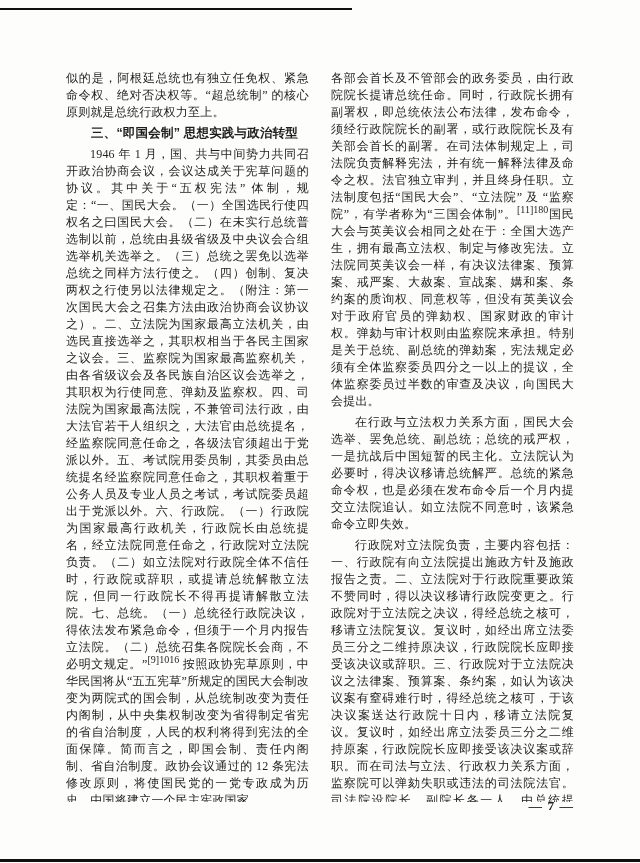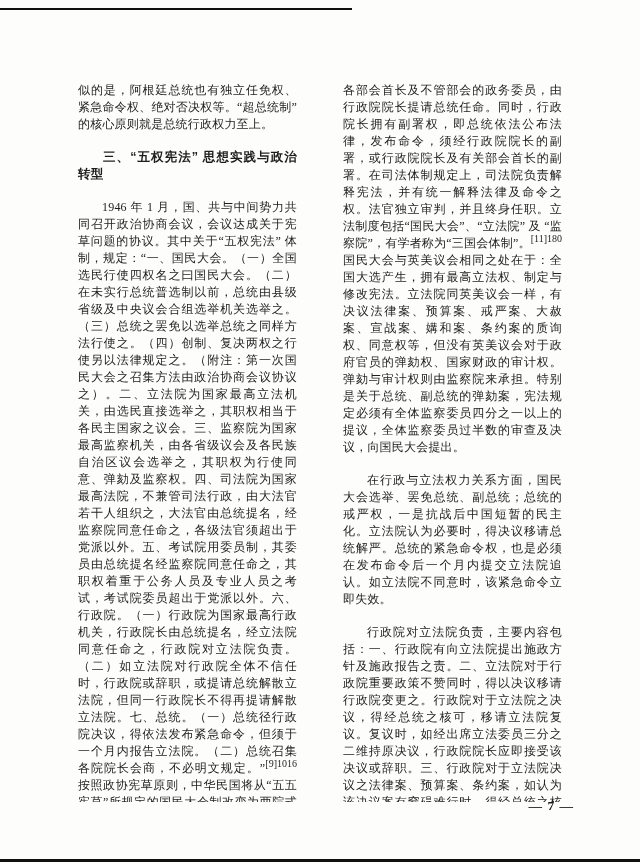--- a/index.html
+++ b/index.html
@@ -30,21 +30,21 @@
     width: 516px;
     display: flex;
     gap: 14px;
   }
   .column {
     width: 251px;
     height: 736px;
     overflow: hidden;
   }
   .para {
-    margin: 16px;
+    margin: 4px;
     font-size: 12px;
     line-height: 17px;
     text-align: justify;
     letter-spacing: 0.2px;
   }
   .indent { text-indent: 2em; }
   .heading {
     font-family: "Liberation Sans", "DejaVu Sans", sans-serif;
     font-weight: 700;
     font-size: 12.5px;
@@ -69,21 +69,21 @@
   }
 </style>
 </head>
 <body>
 
 <div class="scan-edge-top"></div>
 
 <div class="content">
   <div class="column">
       <p class="para">似的是，阿根廷总统也有独立任免权、紧急命令权、绝对否决权等。“超总统制” 的核心原则就是总统行政权力至上。</p>
-      <p class="para heading indent">三、“五权宪法” 思想实践与政治转型</p>
+      <p class="para heading indent">三、“即国会制” 思想实践与政治转型</p>
       <p class="para indent">1946 年 1 月，国、共与中间势力共同召开政治协商会议，会议达成关于宪草问题的协议。其中关于“五权宪法” 体制，规定：“一、国民大会。（一）全国选民行使四权名之曰国民大会。（二）在未实行总统普选制以前，总统由县级省级及中央议会合组选举机关选举之。（三）总统之罢免以选举总统之同样方法行使之。（四）创制、复决两权之行使另以法律规定之。（附注：第一次国民大会之召集方法由政治协商会议协议之）。二、立法院为国家最高立法机关，由选民直接选举之，其职权相当于各民主国家之议会。三、监察院为国家最高监察机关，由各省级议会及各民族自治区议会选举之，其职权为行使同意、弹劾及监察权。四、司法院为国家最高法院，不兼管司法行政，由大法官若干人组织之，大法官由总统提名，经监察院同意任命之，各级法官须超出于党派以外。五、考试院用委员制，其委员由总统提名经监察院同意任命之，其职权着重于公务人员及专业人员之考试，考试院委员超出于党派以外。六、行政院。（一）行政院为国家最高行政机关，行政院长由总统提名，经立法院同意任命之，行政院对立法院负责。（二）如立法院对行政院全体不信任时，行政院或辞职，或提请总统解散立法院，但同一行政院长不得再提请解散立法院。七、总统。（一）总统径行政院决议，得依法发布紧急命令，但须于一个月内报告立法院。（二）总统召集各院院长会商，不必明文规定。”<sup>[9]1016</sup> 按照政协宪草原则，中华民国将从“五五宪草”所规定的国民大会制改变为两院式的国会制，从总统制改变为责任内阁制，从中央集权制改变为省得制定省宪的省自治制度，人民的权利将得到宪法的全面保障。简而言之，即国会制、责任内阁制、省自治制度。政协会议通过的 12 条宪法修改原则，将使国民党的一党专政成为历史，中国将建立一个民主宪政国家。</p>
     </div>
   <div class="column">
       <p class="para">各部会首长及不管部会的政务委员，由行政院院长提请总统任命。同时，行政院长拥有副署权，即总统依法公布法律，发布命令，须经行政院院长的副署，或行政院院长及有关部会首长的副署。在司法体制规定上，司法院负责解释宪法，并有统一解释法律及命令之权。法官独立审判，并且终身任职。立法制度包括“国民大会”、“立法院” 及 “监察院”，有学者称为“三国会体制”。<sup>[11]180</sup>国民大会与英美议会相同之处在于：全国大选产生，拥有最高立法权、制定与修改宪法。立法院同英美议会一样，有决议法律案、预算案、戒严案、大赦案、宣战案、媾和案、条约案的质询权、同意权等，但没有英美议会对于政府官员的弹劾权、国家财政的审计权。弹劾与审计权则由监察院来承担。特别是关于总统、副总统的弹劾案，宪法规定必须有全体监察委员四分之一以上的提议，全体监察委员过半数的审查及决议，向国民大会提出。</p>
       <p class="para indent">在行政与立法权力关系方面，国民大会选举、罢免总统、副总统；总统的戒严权，一是抗战后中国短暂的民主化。立法院认为必要时，得决议移请总统解严。总统的紧急命令权，也是必须在发布命令后一个月内提交立法院追认。如立法院不同意时，该紧急命令立即失效。</p>
       <p class="para indent">行政院对立法院负责，主要内容包括：一、行政院有向立法院提出施政方针及施政报告之责。二、立法院对于行政院重要政策不赞同时，得以决议移请行政院变更之。行政院对于立法院之决议，得经总统之核可，移请立法院复议。复议时，如经出席立法委员三分之二维持原决议，行政院院长应即接受该决议或辞职。三、行政院对于立法院决议之法律案、预算案、条约案，如认为该决议案有窒碍难行时，得经总统之核可，于该决议案送达行政院十日内，移请立法院复议。复议时，如经出席立法委员三分之二维持原案，行政院院长应即接受该决议案或辞职。而在司法与立法、行政权力关系方面，监察院可以弹劾失职或违法的司法院法官。司法院设院长、副院长各一人，由总统提名，经监察院同意任命。</p>
       <p class="para indent">在宪法规定中，内阁制中最重要的解散权与不信任权均没有规定，虽然复议权的规定，在一定程度上弥补了不信任权缺位的遗憾。但是解散权的缺失，却是显著的制度性缺陷。而行政权中的复议权，以及总统的一些实权规定，则来自总统制的规定。从这个意义上讲，1947 年宪法的政体模式是一种糅合内阁制与总统制的混合政制。</p>
     </div>
 </div>
 

